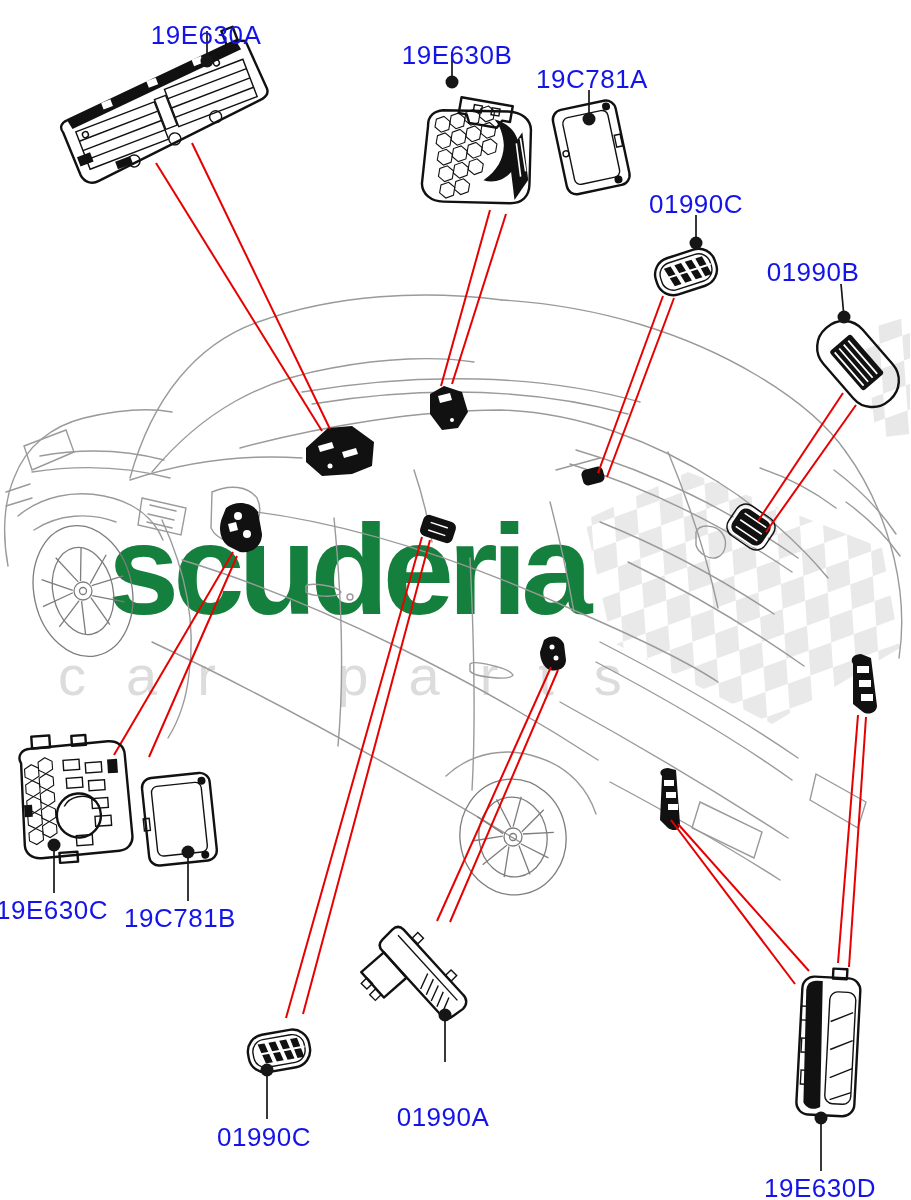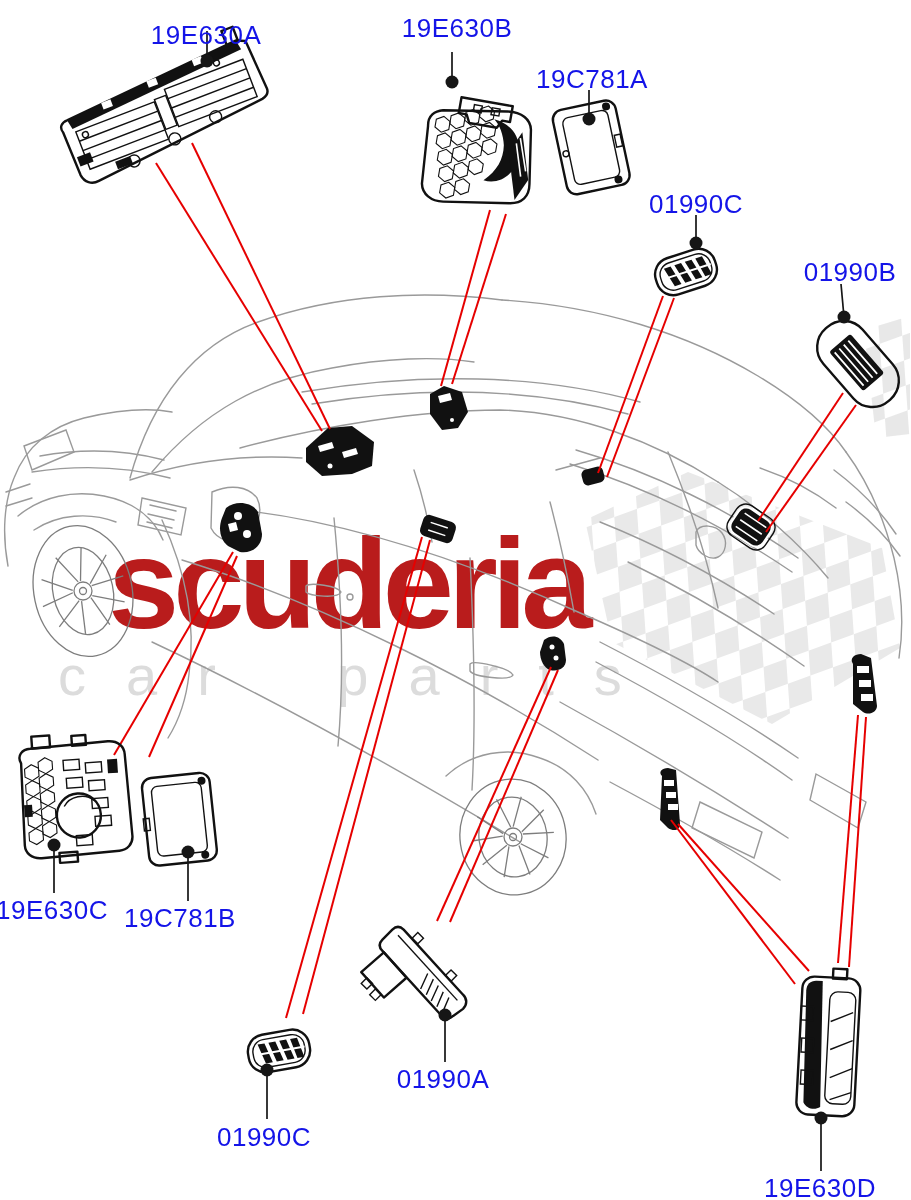--- a/index.html
+++ b/index.html
@@ -1,19 +1,19 @@
 <!DOCTYPE html>
 <html><head>
 <meta charset="utf-8">
 <style>
   html,body{margin:0;padding:0;background:#ffffff;}
   #stage{position:relative;width:911px;height:1200px;background:#ffffff;overflow:hidden;
          font-family:"Liberation Sans",sans-serif;}
-  #wm-brand{position:absolute;left:108px;top:520px;font-size:128px;font-weight:700;
-            letter-spacing:-6px;color:#b91c1c;line-height:1;z-index:1;}
+  #wm-brand{position:absolute;left:108px;top:506px;font-size:128px;font-weight:700;
+            letter-spacing:-6px;color:#15803d;line-height:1;z-index:1;}
   #wm-tag{position:absolute;left:58px;top:648px;font-size:56px;font-weight:400;
           letter-spacing:40px;word-spacing:26px;color:#dcdcdc;line-height:1;z-index:1;}
   svg#diagram{position:absolute;left:0;top:0;z-index:2;}
   .part-label{position:absolute;transform:translateX(-50%);font-size:26px;color:#1414e8;
               letter-spacing:0.5px;z-index:3;white-space:nowrap;cursor:pointer;}
   .car{stroke:#9a9a9a;fill:none;stroke-width:1.4;stroke-linecap:round;}
   .carD{stroke:#7d7d7d;fill:none;stroke-width:1.3;}
   .pl{stroke:#111;fill:none;stroke-width:2.4;stroke-linejoin:round;}
   .pt{stroke:#111;fill:none;stroke-width:1.4;}
   .blk{fill:#111;stroke:none;}
@@ -354,22 +354,22 @@
       <circle class="dot" cx="844" cy="317" r="6.5"></circle>
         <circle class="dot" cx="54" cy="845" r="6.5"></circle>
       <circle class="dot" cx="188" cy="852" r="6.5"></circle>
         <circle class="dot" cx="267" cy="1070" r="6.5"></circle>
       <circle class="dot" cx="445" cy="1015" r="6.5"></circle>
         <circle class="dot" cx="821" cy="1118" r="6.5"></circle>
     </g>
   </svg>
 
   <div class="part-label" style="left:206px;top:20px">19E630A</div>
-  <div class="part-label" style="left:457px;top:13px">19E630B</div>
+  <div class="part-label" style="left:457px;top:40px">19E630B</div>
   <div class="part-label" style="left:592px;top:64px">19C781A</div>
   <div class="part-label" style="left:696px;top:189px">01990C</div>
-  <div class="part-label" style="left:850px;top:257px">01990B</div>
+  <div class="part-label" style="left:813px;top:257px">01990B</div>
   <div class="part-label" style="left:52px;top:895px">19E630C</div>
   <div class="part-label" style="left:180px;top:903px">19C781B</div>
   <div class="part-label" style="left:264px;top:1122px">01990C</div>
-  <div class="part-label" style="left:443px;top:1064px">01990A</div>
+  <div class="part-label" style="left:443px;top:1102px">01990A</div>
   <div class="part-label" style="left:820px;top:1173px">19E630D</div>
 </div>
 
 </body></html>

